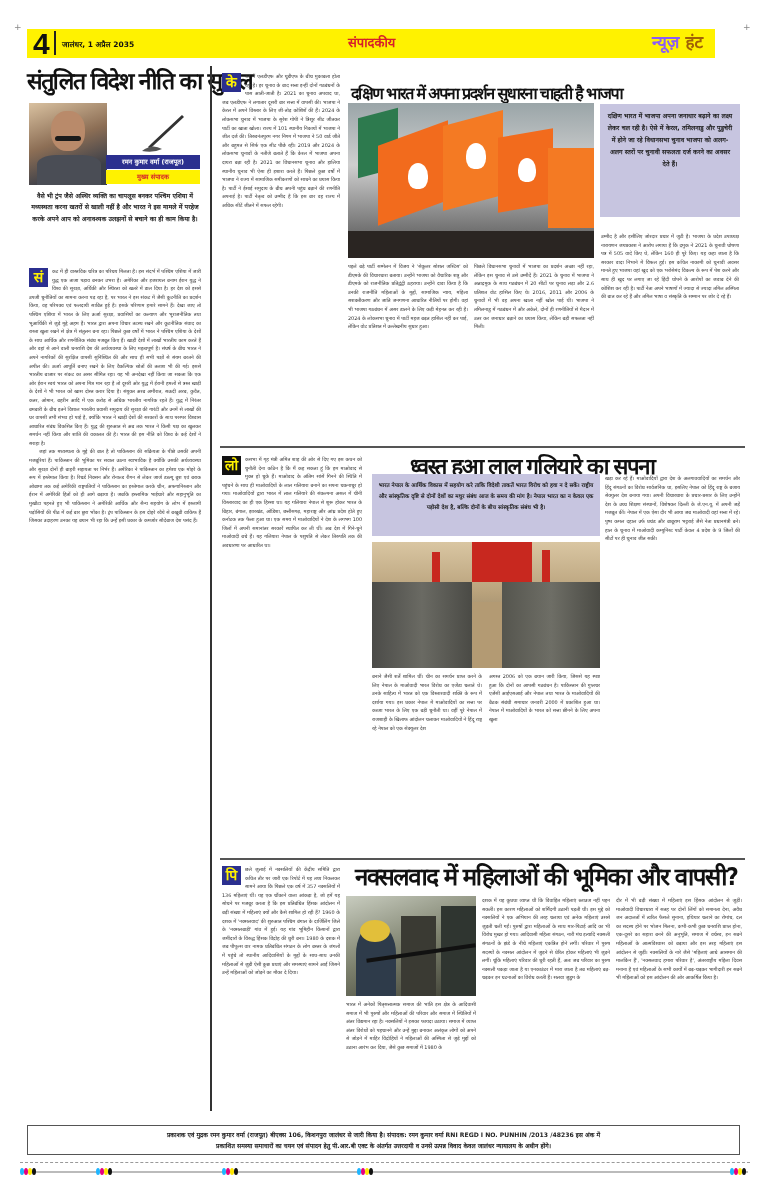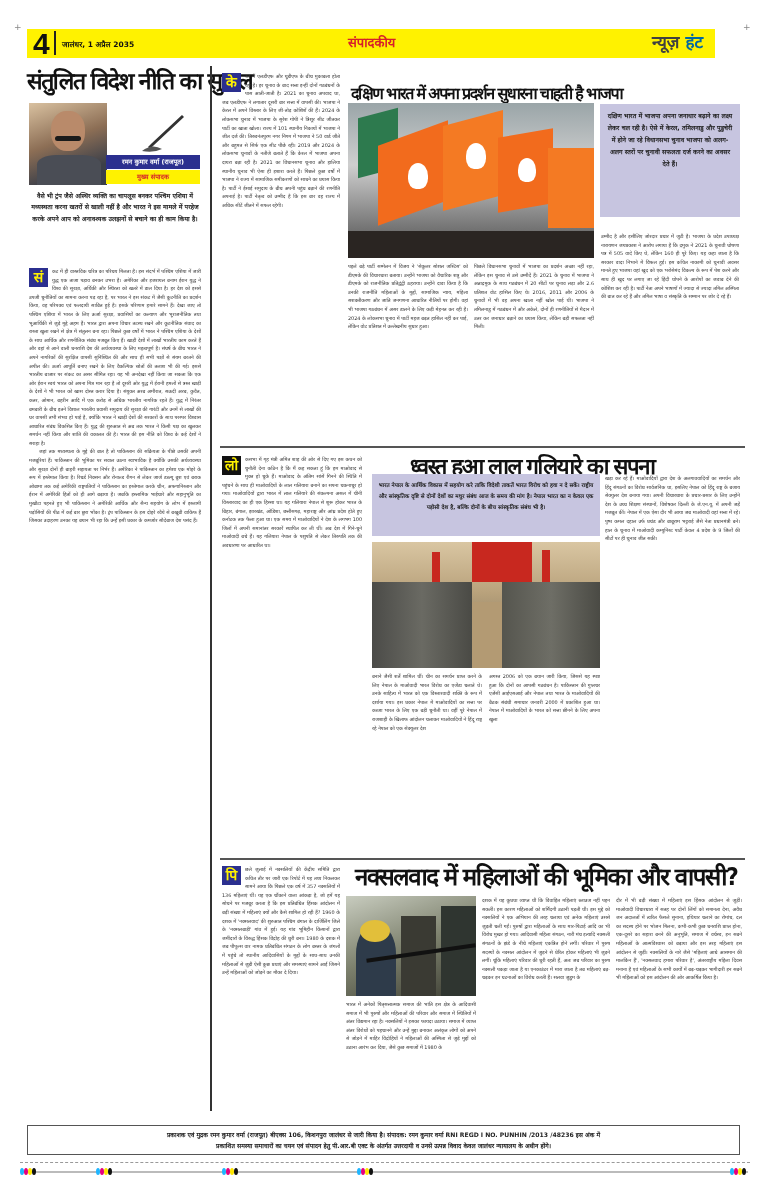--- a/index.html
+++ b/index.html
@@ -4,21 +4,21 @@
 <style>
 *{box-sizing:border-box;margin:0;padding:0}
 body{width:768px;height:1187px;background:#fff;font-family:"DejaVu Sans",sans-serif;color:#222;position:relative;overflow:hidden}
 .header{position:absolute;left:27px;top:29px;width:330px;height:29px;background:#fff200}
 .header2{position:absolute;left:357px;top:29px;width:358px;height:29px;background:#fff200}
 .pg-num{position:absolute;left:33px;top:27px;font:bold 30px "Liberation Sans",sans-serif;color:#111}
 .pg-sep{position:absolute;left:54px;top:31px;width:2px;height:24px;background:#222}
 .pg-date{position:absolute;left:62px;top:39px;font:bold 7.5px "DejaVu Sans",sans-serif;color:#111}
 .section{position:absolute;left:348px;top:33px;font:bold 13px "DejaVu Sans",sans-serif;color:#d6202a}
 .brand{position:absolute;left:652px;top:30px;font:bold 17px "DejaVu Sans",sans-serif;color:#222}
-.brand span{color:#0369a1}
+.brand span{color:#a16207}
 .crop{position:absolute;font-size:9px;color:#888}
 .txt{font:4.9px/8.6px "DejaVu Sans",sans-serif;color:#333;text-align:justify;overflow:hidden}
 .col{position:absolute}
 .vline{position:absolute;background:#333;width:2px}
 .hline{position:absolute;background:#555;height:2px}
 .h1{position:absolute;font:bold 25px/28px "DejaVu Sans Condensed","DejaVu Sans",sans-serif;color:#111;letter-spacing:-1.4px;white-space:nowrap}
 .drop{display:inline-block;float:left;width:19px;height:19px;margin:1px 4px 0 0;font:bold 14px/19px "DejaVu Sans",sans-serif;text-align:center}
 .drop.blue{background:#2b2f8f;color:#fff200}
 .drop.black{background:#111;color:#fff200}
 .callout{position:absolute;background:#c7c5e0;color:#222;text-align:center;font:bold 6.3px/12px "DejaVu Sans",sans-serif;padding:6px}
@@ -34,21 +34,21 @@
 
 <span class="crop" style="left:14px;top:22px">+</span>
 <span class="crop" style="left:743px;top:22px">+</span>
 
 <div class="header"></div>
 <div class="header2"></div>
 <div class="pg-num">4</div>
 <div class="pg-sep"></div>
 <div class="pg-date">जालंधर, 1 अप्रैल 2035</div>
 <div class="section">संपादकीय</div>
-<div class="brand"><span style="color:#404040">न्यूज़</span> <span>हंट</span></div>
+<div class="brand"><span style="color:#8b5cf6">न्यूज़</span> <span>हंट</span></div>
 
 <div class="h1" style="left:27px;top:67px;font-size:23px">संतुलित विदेश नीति का सुफल</div>
 <div class="photo" style="left:29px;top:103px;width:78px;height:82px;background:linear-gradient(160deg,#d9c1a0 0%,#8c6e55 45%,#3b3f49 80%)">
   <div style="position:absolute;left:22px;top:8px;width:34px;height:40px;border-radius:45%;background:#b98a6a"></div>
   <div style="position:absolute;left:26px;top:33px;width:26px;height:5px;border-radius:3px;background:#1b1b1b"></div>
   <div style="position:absolute;left:8px;top:52px;width:64px;height:32px;border-radius:30% 30% 0 0;background:#4a4d55"></div>
 </div>
 <div style="position:absolute;left:140px;top:115px;width:48px;height:40px">
   <svg width="48" height="40" viewBox="0 0 48 40">
       <path d="M44 2 L14 30 L10 34 L8 32 L12 28 L42 0 Z" fill="#333"></path>

